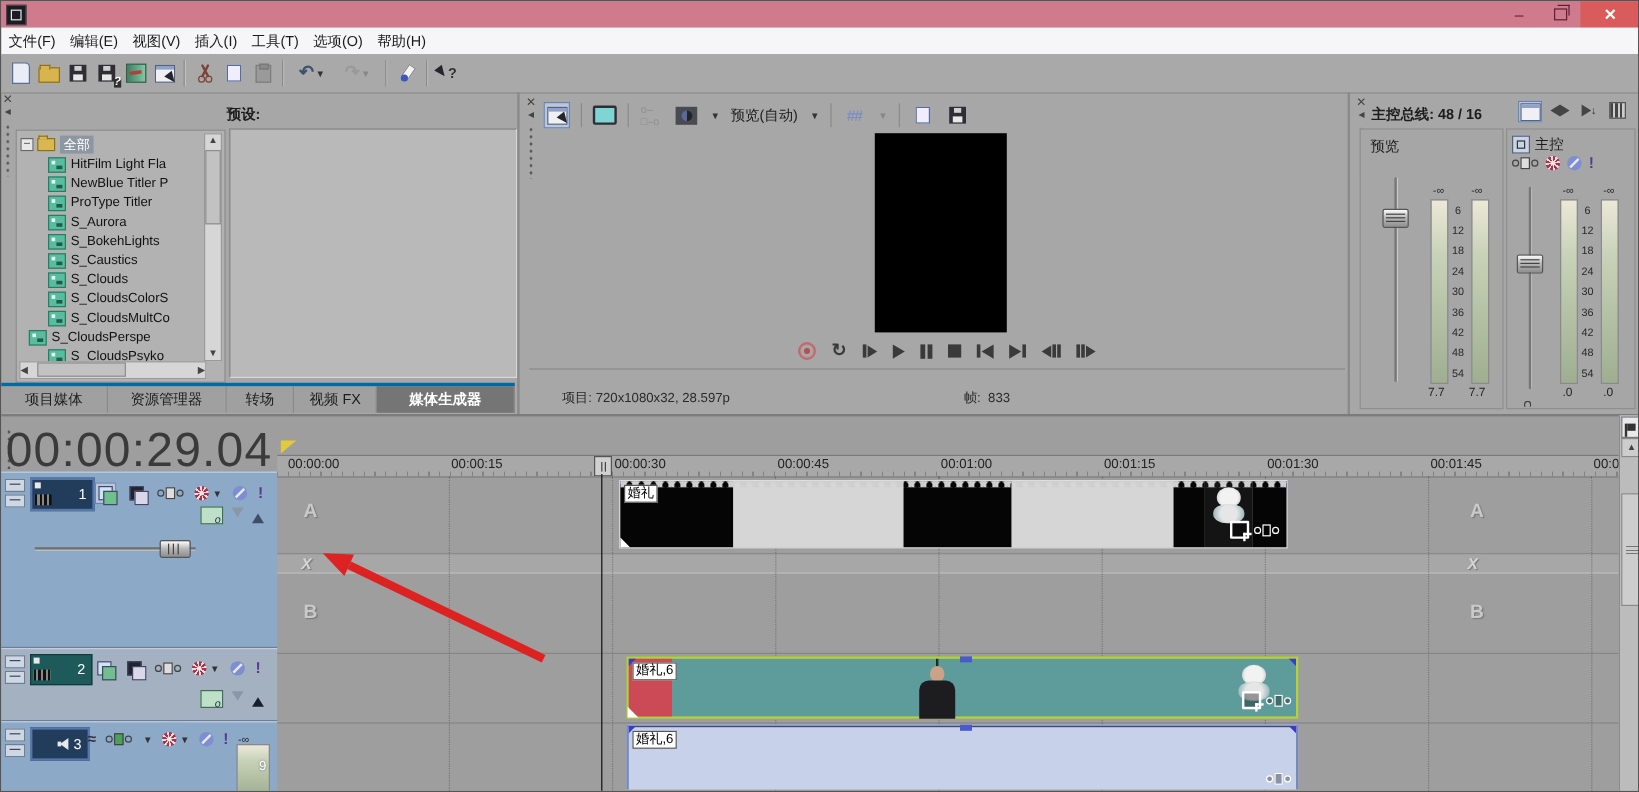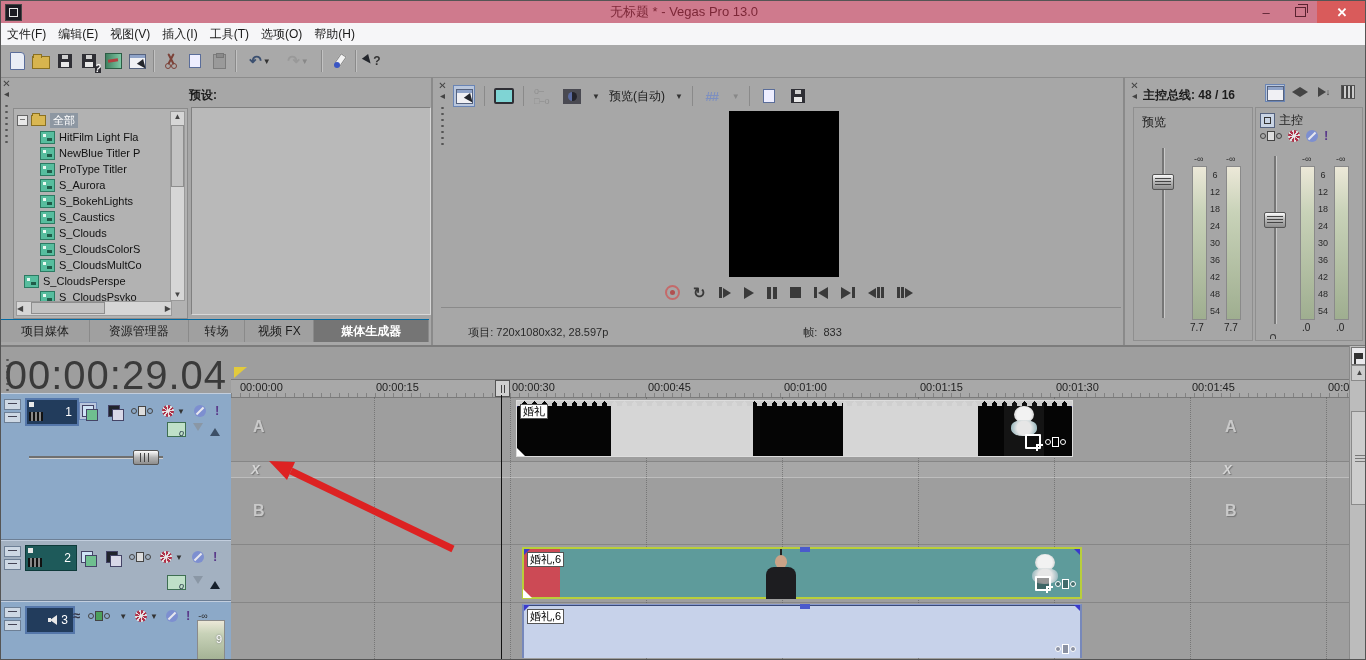--- a/index.html
+++ b/index.html
@@ -69,21 +69,21 @@
   .i-folder-sm::before{content:"";position:absolute;left:0;top:-3px;width:6px;height:2px;background:#d9b752;border:1px solid #8a7020;border-bottom:none;}
   .root-label{background:#8d97a2;color:#fff;padding:0 3px;}
   .plugicon{width:13px;height:11px;background:#57bd9e;border:1px solid #2c7a62;margin-right:4px;position:relative;flex:none;}
   .plugicon::before{content:"";position:absolute;left:2px;top:2px;width:3px;height:3px;background:#eafaf2;}
   .plugicon::after{content:"";position:absolute;right:2px;bottom:2px;width:5px;height:3px;background:#1f5c49;}
   .vscroll{background:#d6d6d6;border:1px solid #9a9a9a;display:flex;flex-direction:column;align-items:center;justify-content:space-between;}
   .hscroll{background:#d6d6d6;border:1px solid #9a9a9a;display:flex;align-items:center;justify-content:space-between;}
   .sbtn{font-size:8px;color:#444;line-height:10px;}
   .vthumb{width:11px;background:#c2c2c2;border:1px solid #8e8e8e;}
   .hthumb{height:10px;background:#c2c2c2;border:1px solid #8e8e8e;}
-  .tabrow{display:flex;height:22px;border-top:1px solid #0369a1;text-align:center;}
+  .tabrow{display:flex;height:22px;border-top:3px solid #0369a1;text-align:center;}
   .tab{display:flex;align-items:center;justify-content:center;color:#1c1c1c;border-right:1px solid #8a8a8a;background:#a0a0a0;font-size:12px;}
   .tab.active{background:#757575;color:#fff;font-weight:bold;}
   
   .pvicon{height:20px;min-width:20px;display:flex;align-items:center;justify-content:center;position:relative;}
   .sel-frame{border:1px solid #6a85b5;background:#b9c6dc;}
   .i-monitor{width:16px;height:12px;background:#7fd4d4;border:2px solid #2e2e34;border-radius:2px;}
   .i-split{width:18px;height:10px;display:flex;align-items:center;color:#8f8f8f;font-size:9px;}
   .i-quality{width:18px;height:15px;background:#4a4a52;display:flex;align-items:center;justify-content:center;}
   .i-quality i{width:9px;height:9px;border-radius:50%;background:linear-gradient(90deg,#5a6aa0 50%,#23232b 50%);}
   .i-grid{color:#7d8fc0;font-weight:bold;font-size:13px;letter-spacing:-1px;}
@@ -182,21 +182,20 @@
   .vsb{background:#bcbcbc;border-left:1px solid #8a8a8a;}
   .vsb-thumb{background:#cdcdcd;border:1px solid #8a8a8a;display:flex;align-items:center;justify-content:center;}
   .griplines{width:10px;height:7px;background:repeating-linear-gradient(180deg,#777 0 1px,transparent 1px 3px);}
 </style>
 </head>
 <body>
 
 <div class="app">
 
   <div class="abs titlebar">
-    <span class="title-text">无标题 * - Vegas Pro 13.0</span>
     <span class="appicon"></span>
     <span style="flex:1"></span>
     <span class="winbtn">–</span>
     <span class="winbtn">
         <i class="restore-glyph"></i>
       </span>
     <span class="winbtn close">✕</span>
   </div>
 
   <div class="abs menubar">

